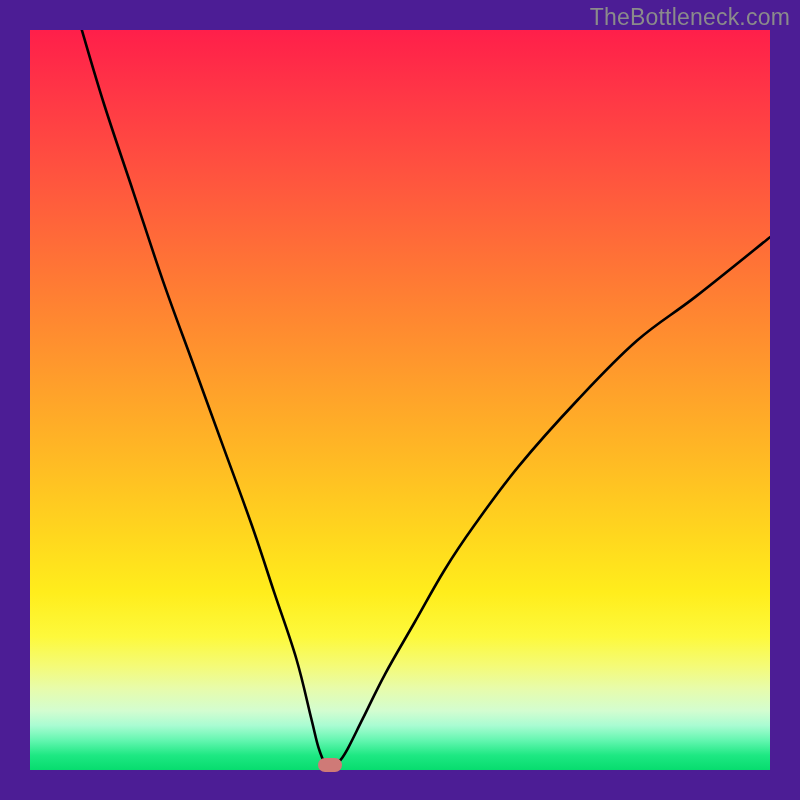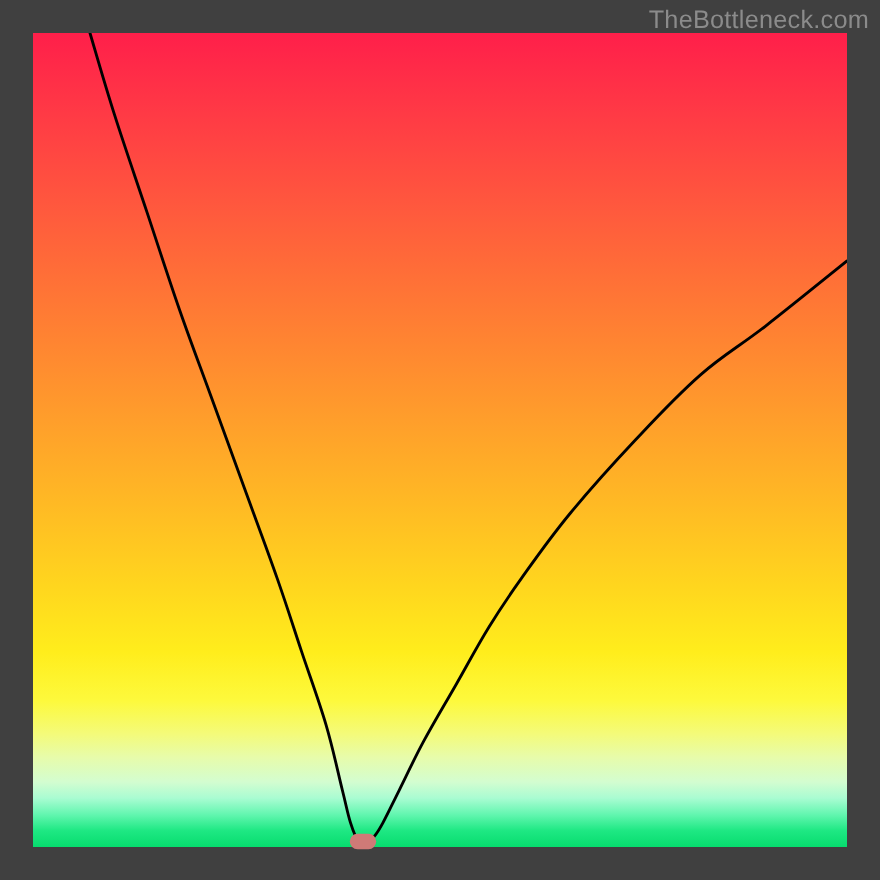--- a/index.html
+++ b/index.html
@@ -7,21 +7,21 @@
     padding: 0;
     width: 800px;
     height: 800px;
     background: #000;
     overflow: hidden;
     font-family: Arial, Helvetica, sans-serif;
   }
   .frame {
     position: absolute;
     inset: 0;
-    background: #404040;
+    background: #4c1d95;
   }
   .plot {
     position: absolute;
     left: 30px;
     top: 30px;
     width: 740px;
     height: 740px;
     background: linear-gradient(to bottom,
       #ff1f4a 0%,
       #ff3a45 10%,

